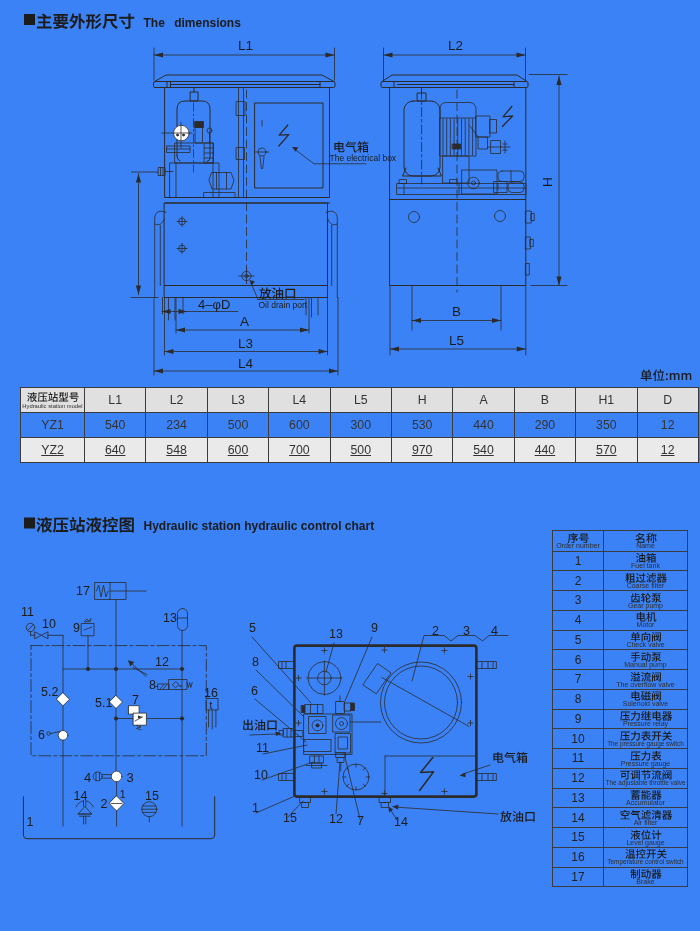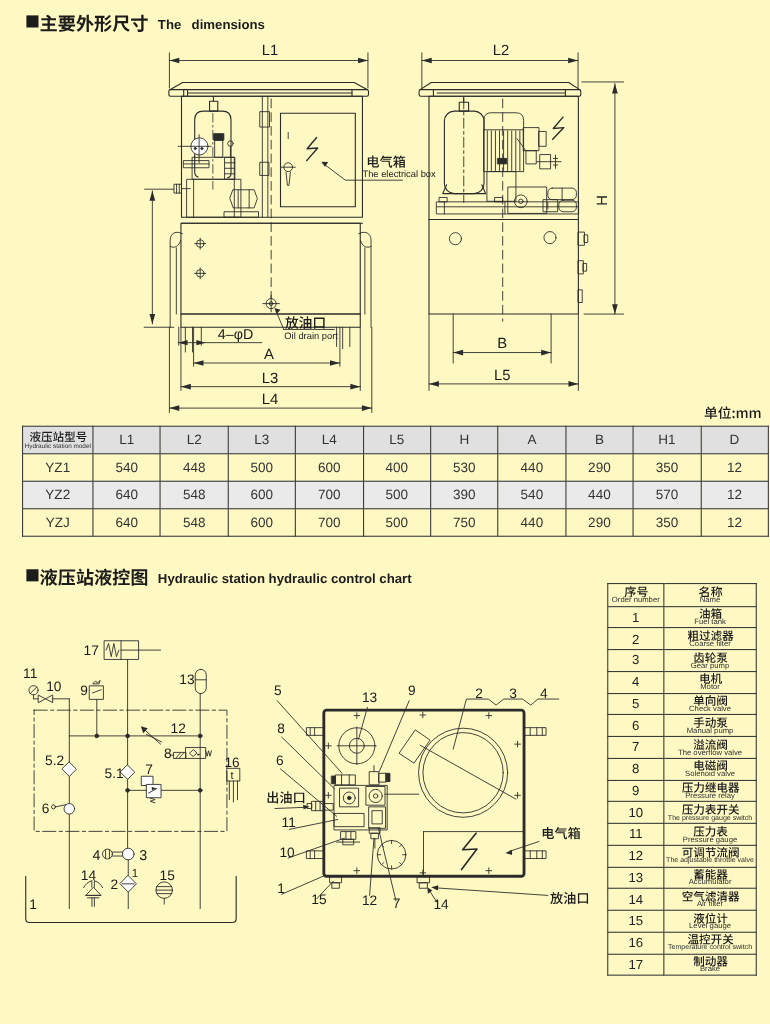--- a/index.html
+++ b/index.html
@@ -1,22 +1,22 @@
 <!DOCTYPE html>
 <html><head><meta charset="utf-8">
 <style>
 html,body{margin:0;padding:0;background:#fff;}
-#page{position:relative;width:700px;height:931px;background:#fef9c3;overflow:hidden;
+#page{position:relative;width:700px;height:931px;background:#3b82f6;overflow:hidden;
  font-family:"Liberation Sans",sans-serif;}
 table{border-collapse:collapse;}
 .t1{position:absolute;left:20px;top:387px;}
 .t1 td{border:1px solid #3c3c3c;text-align:center;vertical-align:middle;
  font-size:12.3px;color:#333;padding:0;}
 .t1 .hd{background:#e0e0e0;}
-.t1 .alt td{background:#eaeaea;}
+.t1 .alt td{background:#eaeaea;text-decoration:underline;}
 .t2{position:absolute;left:552px;top:530px;}
 .t2 td{border:1px solid #3c3c3c;text-align:center;vertical-align:middle;
  color:#222;padding:0;}
 .eng{font-size:7px;color:#2e2e2e;line-height:6.5px;display:block;margin-top:0px;white-space:nowrap;}
 </style></head><body>
 <div id="page">
 <svg width="700" height="931" viewBox="0 0 700 931" style="position:absolute;left:0;top:0" fill="none" stroke-linecap="round" stroke-linejoin="round">
 
 <g>
         <rect x="24" y="14" width="11" height="11" fill="#1c1c1c" stroke="none"></rect>
@@ -803,54 +803,41 @@
           <td>L5</td>
           <td>H</td>
           <td>A</td>
           <td>B</td>
           <td>H1</td>
           <td>D</td>
         </tr>
 <tr style="height:25px">
           <td>YZ1</td>
           <td>540</td>
-          <td>448</td>
+          <td>234</td>
           <td>500</td>
           <td>600</td>
-          <td>400</td>
+          <td>300</td>
           <td>530</td>
           <td>440</td>
           <td>290</td>
           <td>350</td>
           <td>12</td>
         </tr>
 <tr class="alt" style="height:25px">
           <td>YZ2</td>
           <td>640</td>
           <td>548</td>
           <td>600</td>
           <td>700</td>
           <td>500</td>
-          <td>390</td>
+          <td>970</td>
           <td>540</td>
           <td>440</td>
           <td>570</td>
-          <td>12</td>
-        </tr>
-<tr style="height:25px">
-          <td>YZJ</td>
-          <td>640</td>
-          <td>548</td>
-          <td>600</td>
-          <td>700</td>
-          <td>500</td>
-          <td>750</td>
-          <td>440</td>
-          <td>290</td>
-          <td>350</td>
           <td>12</td>
         </tr>
 </tbody>
     </table>
 
 <table class="t2">
       <tbody>
         <tr style="height:20.5px">
           <td style="width:50px">
             <svg width="49" height="11.5" viewBox="0 0 49 11.5" style="display:block;margin:0 auto">

